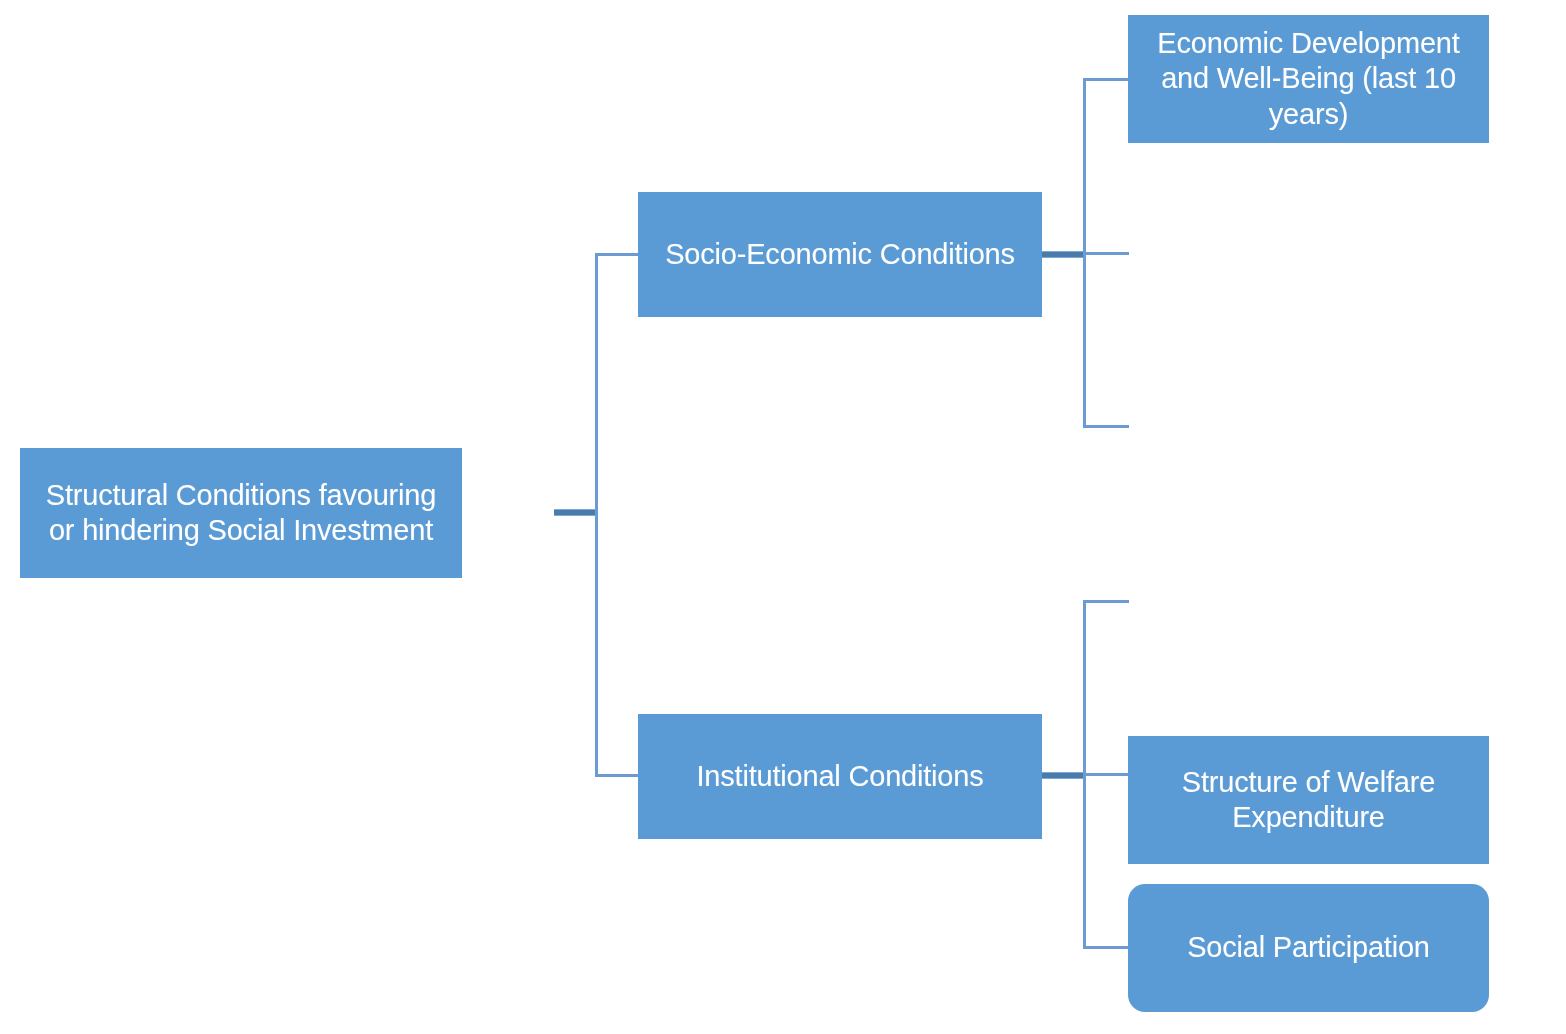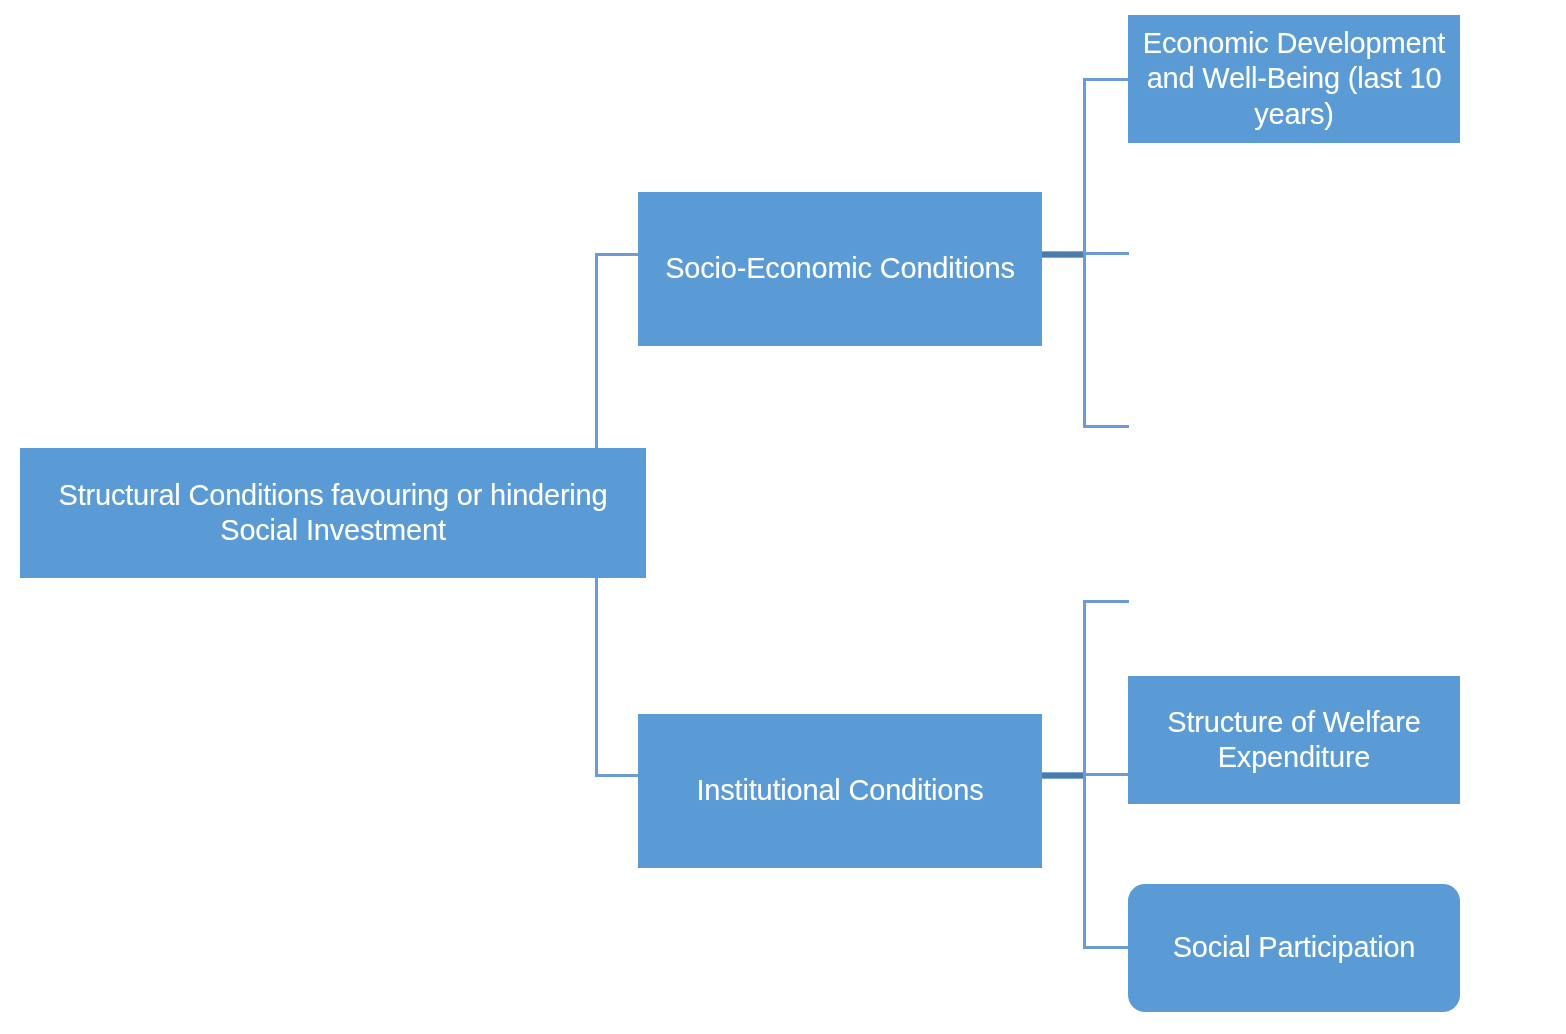--- a/index.html
+++ b/index.html
@@ -28,45 +28,45 @@
     box-sizing: border-box;
     padding: 4px 14px;
     line-height: 1.22;
     letter-spacing: -0.2px;
     font-weight: 400;
     text-shadow: 0 0 1px rgba(255,255,255,0.25);
   }
   .node-root {
     left: 20px;
     top: 448px;
-    width: 626px;
+    width: 442px;
     height: 130px;
     font-size: 29px;
     justify-content: flex-end;
   }
   .node-mid {
     left: 638px;
     width: 404px;
-    height: 154px;
+    height: 125px;
     font-size: 29px;
   }
   .node-mid.m1 { top: 192px; }
   .node-mid.m2 { top: 714px; }
 
   .node-leaf {
     left: 1128px;
-    width: 332px;
+    width: 361px;
     height: 128px;
     font-size: 29px;
   }
   .node-leaf.l1 { top: 15px; }
   .node-leaf.l2 { top: 189px; }
   .node-leaf.l3 { top: 363px; }
   .node-leaf.l4 { top: 537px; }
-  .node-leaf.l5 { top: 676px; }
+  .node-leaf.l5 { top: 736px; }
   .node-leaf.l6 { top: 884px; border-radius: 17px; }
 
   
   .conn {
     position: absolute;
     background: #6b9bd2;
   }
   .conn-v { width: 3px; }
   .conn-h { height: 3px; }
   .conn-thick {

